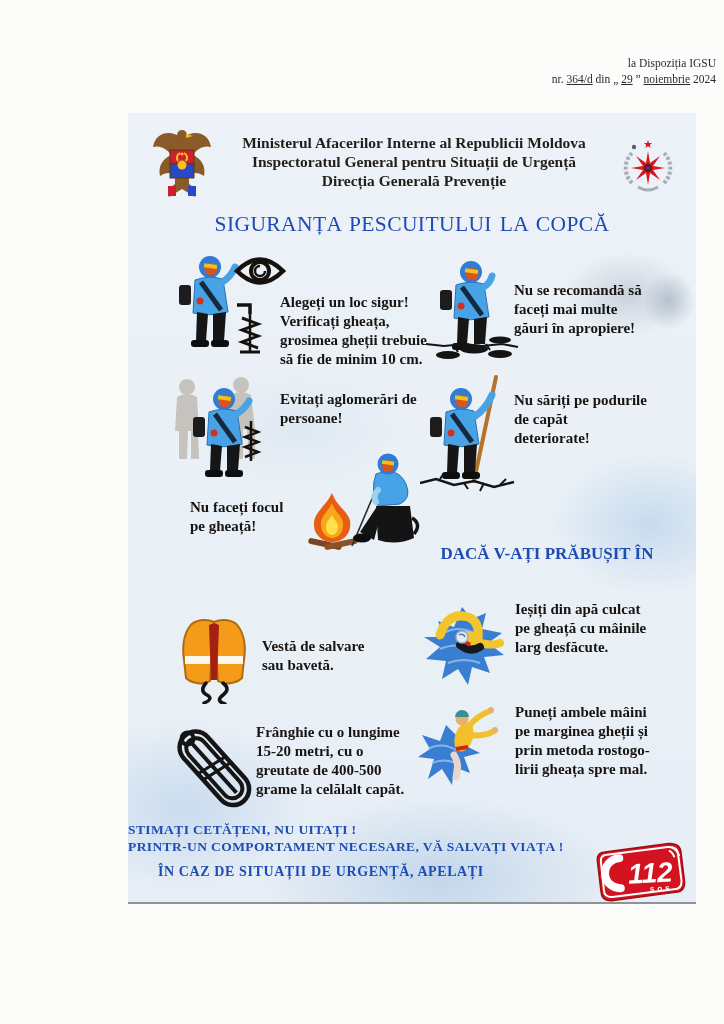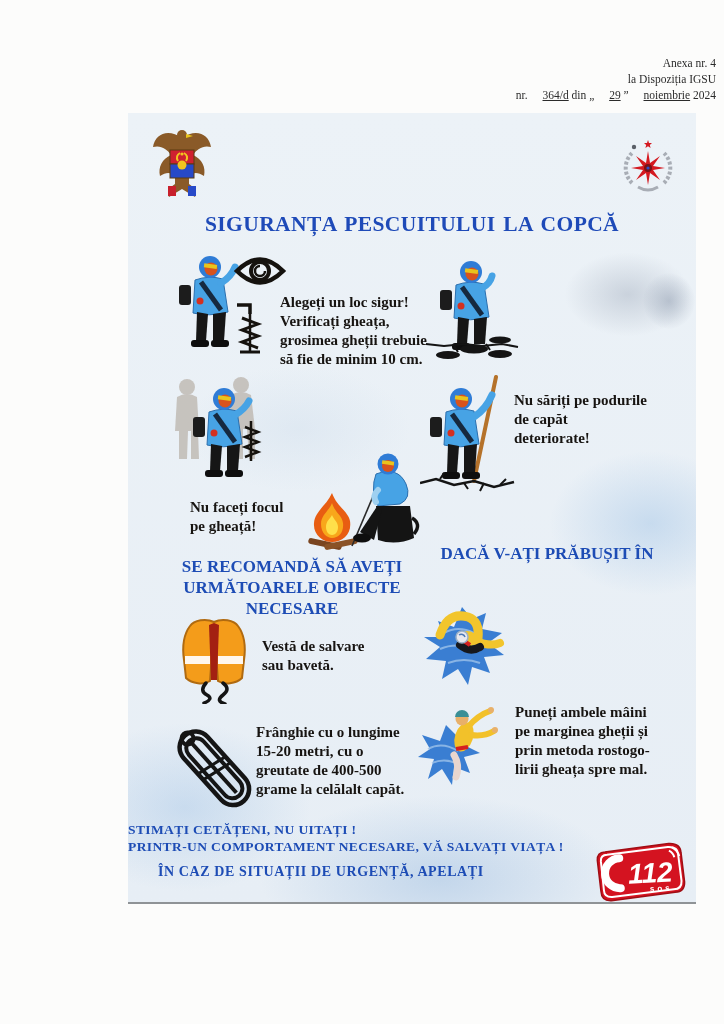--- a/index.html
+++ b/index.html
@@ -1,67 +1,71 @@
 <!DOCTYPE html>
 <html><head>
 <meta charset="utf-8">
 <style>
   html,body{margin:0;padding:0;background:#e9e9e9;}
   .page{position:relative;width:724px;height:1024px;background:#fcfcfb;overflow:hidden;
         font-family:"Liberation Serif","DejaVu Serif",serif;}
   .abs{position:absolute;}
   
   .annex{right:8px;top:55px;width:240px;text-align:right;font-size:11.5px;line-height:1.4;color:#2b2b2b;}
-  .u{text-decoration:underline;margin-left:12px;}
+  .u{text-decoration:underline;}
   
   .poster{left:128px;top:113px;width:568px;height:789px;
     background:
       radial-gradient(90px 60px at 88% 23%, rgba(148,160,178,.38), rgba(148,160,178,0) 70%),
       radial-gradient(140px 100px at 92% 52%, rgba(120,170,220,.30), rgba(120,170,220,0) 72%),
       radial-gradient(180px 120px at 10% 88%, rgba(130,175,222,.30), rgba(130,175,222,0) 70%),
       radial-gradient(240px 110px at 55% 97%, rgba(125,168,215,.34), rgba(125,168,215,0) 75%),
       radial-gradient(160px 90px at 30% 40%, rgba(190,210,230,.25), rgba(190,210,230,0) 70%),
       linear-gradient(#ecf2f7,#e7eef5);
     border-bottom:2px solid #8f9396;}
   .hdr-text{left:96px;top:20px;width:380px;text-align:center;font-weight:bold;
             font-size:15.5px;line-height:1.24;color:#221e19;}
-  .title{left:0;top:99px;width:100%;text-align:center;font-weight:bold;font-size:21.5px;
+  .title{left:0;top:99px;width:100%;text-align:center;font-weight:normal;font-size:21.5px;
          color:#1e4ab8;letter-spacing:.4px;word-spacing:2px;}
   .instr{font-weight:bold;font-size:15px;line-height:1.27;color:#171411;}
   .blue-head{font-weight:bold;color:#1d4cb5;text-align:center;}
   .footer-line{width:100%;text-align:left;font-weight:bold;color:#1d4cb5;}
   .f1{font-size:13.5px;letter-spacing:.4px;}
   .f3{font-size:14px;letter-spacing:.6px;}
 </style>
 </head>
 <body>
 
 <div class="page">
 
   <div class="abs annex">
-    <div>Anexa nr. 4</div>
     <div>la Dispoziția IGSU</div>
     <div><span>nr. </span><span class="u">364/d</span><span> din „ </span><span class="u">29</span><span> ” </span><span class="u">noiembrie</span><span> 2024</span></div>
   </div>
 
   <div class="abs poster">
 
     <svg class="abs" style="left:20px;top:13px" width="68" height="76" viewBox="0 0 68 76">
       <path d="M34,12 C20,2 7,8 5,21 C13,19 19,23 23,29 C14,33 10,41 12,50 C18,46 23,46 27,50 L27,58 C21,62 19,67 21,71 L34,63 L47,71 C49,67 47,62 41,58 L41,50 C45,46 50,46 56,50 C58,41 54,33 45,29 C49,23 55,19 63,21 C61,8 48,2 34,12 Z" fill="#8a5a28"></path>
       <circle cx="34" cy="9" r="5" fill="#8a5a28"></circle>
       <path d="M38,8 l7,2 -7,2 z" fill="#e9c41d"></path>
       <path d="M20,60 h8 v10 h-8 z" fill="#c8202c"></path>
         <path d="M40,60 h8 v10 h-8 z" fill="#2749c8"></path>
       <rect x="22" y="24" width="24" height="14" fill="#cf2030" stroke="#5a3a10"></rect>
       <rect x="22" y="38" width="24" height="14" fill="#2749c8" stroke="#5a3a10"></rect>
       <circle cx="34" cy="39" r="4.5" fill="#f2c41f"></circle>
       <path d="M30,35 q-3,-5 2,-8 M38,35 q3,-5 -2,-8" stroke="#f2c41f" stroke-width="2" fill="none"></path>
       <circle cx="34" cy="28" r="1.6" fill="#f2c41f"></circle>
     </svg>
 
+    <div class="abs hdr-text">
+      <div>Ministerul Afacerilor Interne al Republicii Moldova</div>
+      <div>Inspectoratul General pentru Situații de Urgență</div>
+      <div>Direcția Generală Prevenție</div>
+    </div>
 
     <svg class="abs" style="left:492px;top:24px" width="56" height="58" viewBox="0 0 56 58">
       <path d="M12,46 A21,21 0 0 1 12,16" stroke="#a8adb5" stroke-width="4" stroke-dasharray="3 2" fill="none"></path>
       <path d="M44,46 A21,21 0 0 0 44,16" stroke="#a8adb5" stroke-width="4" stroke-dasharray="3 2" fill="none"></path>
       <path d="M18,50 Q28,56 38,50" stroke="#a8adb5" stroke-width="3" fill="none"></path>
       <circle cx="14" cy="10" r="2.2" fill="#5a6068"></circle>
       <path d="M42,6 a4,4 0 1 0 .2,8 a3,3 0 1 1 -.2,-8" fill="#8a9098"></path>
       <polygon points="28,3 29,6 32,6 29.8,8 30.6,11 28,9.2 25.4,11 26.2,8 24,6 27,6" fill="#d41920"></polygon>
       <polygon points="28,14 30,26 40,19 33,29 45,31 33,33 40,43 30,36 28,48 26,36 16,43 23,33 11,31 23,29 16,19 26,26" fill="#d41920"></polygon>
       <circle cx="28" cy="31" r="4" fill="#7a1216"></circle>
@@ -121,20 +125,25 @@
         <path d="M40,63 L40,88 L51,88 L53,61 Z" fill="#161616"></path>
         <rect x="18" y="87" width="18" height="7" rx="3" fill="#0e0e0e"></rect>
       </g>
       <ellipse cx="50" cy="93" rx="14" ry="4.5" fill="#141414"></ellipse>
       <ellipse cx="76" cy="84" rx="11" ry="3.5" fill="#141414"></ellipse>
       <ellipse cx="24" cy="99" rx="12" ry="4" fill="#141414"></ellipse>
       <ellipse cx="76" cy="98" rx="12" ry="4" fill="#141414"></ellipse>
       <path d="M2,88 L20,90 L40,88 L58,90 L78,88 L94,91" stroke="#141414" stroke-width="2" fill="none"></path>
       <path d="M30,90 L34,96 M62,88 L66,94" stroke="#141414" stroke-width="2"></path>
     </svg>
+    <div class="abs instr" style="left:386px;top:168px">
+        <div>Nu se recomandă să</div>
+        <div>faceți mai multe</div>
+        <div>găuri în apropiere!</div>
+      </div>
 
     <svg class="abs" style="left:45px;top:262px" width="96" height="106" viewBox="0 0 96 106">
       <g fill="#b8b0a7" opacity="0.7">
         <circle cx="14" cy="12" r="8"></circle>
           <path d="M4,22 Q14,16 24,22 L26,56 L2,56 Z"></path>
         <path d="M6,56 L6,84 L14,84 L15,56 Z M18,56 L18,84 L26,84 L25,56 Z"></path>
         <circle cx="68" cy="10" r="8"></circle>
           <path d="M58,20 Q68,14 78,20 L82,54 L56,54 Z"></path>
         <path d="M60,54 L62,84 L70,84 L70,54 Z M74,54 L76,84 L82,84 L82,54 Z"></path>
       </g>
@@ -150,20 +159,24 @@
         <path d="M24,61 L23,88 L33,88 L35,63 Z" fill="#161616"></path>
         <path d="M40,63 L40,88 L51,88 L53,61 Z" fill="#161616"></path>
         <rect x="18" y="87" width="18" height="7" rx="3" fill="#0e0e0e"></rect>
         <rect x="38" y="87" width="18" height="7" rx="3" fill="#0e0e0e"></rect>
       </g>
       <g transform="translate(70,46)">
         <line x1="8" y1="0" x2="8" y2="40" stroke="#15120e" stroke-width="2.5"></line>
         <path d="M2,6 L15,11 L2,16 L15,21 L2,26 L15,31 L2,36" stroke="#15120e" stroke-width="2.5" fill="none"></path>
       </g>
     </svg>
+    <div class="abs instr" style="left:152px;top:277px">
+        <div>Evitați aglomerări de</div>
+        <div>persoane!</div>
+      </div>
 
     <svg class="abs" style="left:292px;top:262px" width="96" height="120" viewBox="0 0 96 120">
       <line x1="76" y1="2" x2="54" y2="106" stroke="#b5722a" stroke-width="4" stroke-linecap="round"></line>
       <g transform="translate(4,8)">
         <rect x="6" y="34" width="12" height="20" rx="3" fill="#1c1c1c"></rect>
         <path d="M22,29 Q36,24 50,28 L55,61 Q36,66 20,62 Z" fill="#47a3e5" stroke="#2c6fae"></path>
         <line x1="28" y1="31" x2="48" y2="59" stroke="#16293f" stroke-width="5"></line>
         <circle cx="27" cy="50" r="3.5" fill="#d43020"></circle>
         <path d="M50,34 Q62,26 68,12" stroke="#47a3e5" stroke-width="7" stroke-linecap="round" fill="none"></path>
         <circle cx="37" cy="16" r="11" fill="#2f7cd6"></circle>
@@ -200,25 +213,20 @@
       <path d="M32,42 Q26,48 30,54" stroke="#9fd0f0" stroke-width="6" fill="none" stroke-linecap="round"></path>
       <circle cx="42" cy="16" r="10.5" fill="#2f7cd6"></circle>
       <circle cx="42" cy="18" r="6" fill="#d8531d"></circle>
       <rect x="36" y="13" width="12" height="3.6" fill="#e9c41d" transform="rotate(8 42 15)"></rect>
       <path d="M30,58 L64,58 L68,90 Q50,98 32,92 Z" fill="#141414"></path>
       <path d="M66,70 q10,6 2,16" stroke="#141414" stroke-width="3.5" fill="none"></path>
       <path d="M30,60 L14,84 L28,92 L36,62 Z" fill="#141414"></path>
       <ellipse cx="16" cy="90" rx="9" ry="4.5" fill="#0e0e0e"></ellipse>
     </svg>
 
-    <div class="abs blue-head" style="left:36px;top:443px;width:256px;font-size:17px;line-height:1.24">
-        <div>SE RECOMANDĂ SĂ AVEȚI</div>
-        <div>URMĂTOARELE OBIECTE</div>
-        <div>NECESARE</div>
-      </div>
     <div class="abs blue-head" style="left:297px;top:430px;width:244px;font-size:17px;line-height:1.24">
         <div>DACĂ V-AȚI PRĂBUȘIT ÎN</div>
       </div>
 
     <svg class="abs" style="left:48px;top:503px" width="78" height="88" viewBox="0 0 78 88">
       <path d="M38,6 C30,2 18,4 14,10 C8,18 6,30 8,44 L10,62 C16,68 28,69 34,65 L36,38 L38,20 L40,38 L42,65 C48,69 60,68 66,62 L68,44 C70,30 68,18 62,10 C58,4 46,2 38,6 Z" fill="#f49c1a" stroke="#b06a10" stroke-width="2"></path>
       <path d="M33,9 L38,7 L43,9 L41,64 L35,64 Z" fill="#a32012"></path>
       <rect x="9" y="40" width="25" height="8" fill="#ffffff" opacity="0.92"></rect>
       <rect x="42" y="40" width="25" height="8" fill="#ffffff" opacity="0.92"></rect>
       <path d="M30,67 q-7,8 1,12 q7,4 -3,8" stroke="#141414" stroke-width="3.5" fill="none" stroke-linecap="round"></path>
@@ -233,20 +241,25 @@
       <polygon points="44,14 54,26 68,20 64,36 84,40 70,50 86,62 66,64 72,80 54,74 50,92 40,76 24,86 28,68 8,66 22,54 6,44 26,44 20,28 36,34" fill="#3a7ed2"></polygon>
       <path d="M26,40 q14,-8 30,0 M22,56 q18,-8 40,2 M30,70 q16,-6 32,0" stroke="#9cc2ea" stroke-width="2" fill="none" opacity="0.8"></path>
       <path d="M22,42 Q30,18 50,24 Q62,28 60,46" stroke="#f2c52c" stroke-width="9" fill="none" stroke-linecap="round"></path>
       <path d="M58,48 Q72,54 82,50" stroke="#f2c52c" stroke-width="8" fill="none" stroke-linecap="round"></path>
       <ellipse cx="49" cy="46" rx="10" ry="8" fill="#f2c52c"></ellipse>
       <path d="M42,52 Q52,60 62,54" stroke="#16181d" stroke-width="8" fill="none" stroke-linecap="round"></path>
       <line x1="40" y1="44" x2="52" y2="52" stroke="#d42020" stroke-width="4"></line>
       <circle cx="44" cy="44" r="6" fill="#e8e8ee" stroke="#9ab0c8" stroke-width="1.5"></circle>
       <path d="M41,42 a4,4 0 0 1 6,2" stroke="#4a78b8" stroke-width="1.5" fill="none"></path>
     </svg>
+    <div class="abs instr" style="left:387px;top:487px">
+        <div>Ieșiți din apă culcat</div>
+        <div>pe gheață cu mâinile</div>
+        <div>larg desfăcute.</div>
+      </div>
 
     <svg class="abs" style="left:42px;top:606px" width="90" height="100" viewBox="0 0 90 100">
       <g transform="rotate(-42 45 50)" stroke="#151515" fill="none">
         <rect x="29" y="5" width="32" height="88" rx="16" stroke-width="4.5"></rect>
         <rect x="35" y="12" width="20" height="74" rx="10" stroke-width="4"></rect>
         <line x1="45" y1="16" x2="45" y2="82" stroke-width="4"></line>
         <circle cx="45" cy="9" r="6" stroke-width="4"></circle>
         <path d="M28,42 L62,48 M28,50 L62,56" stroke-width="3"></path>
       </g>
     </svg>

